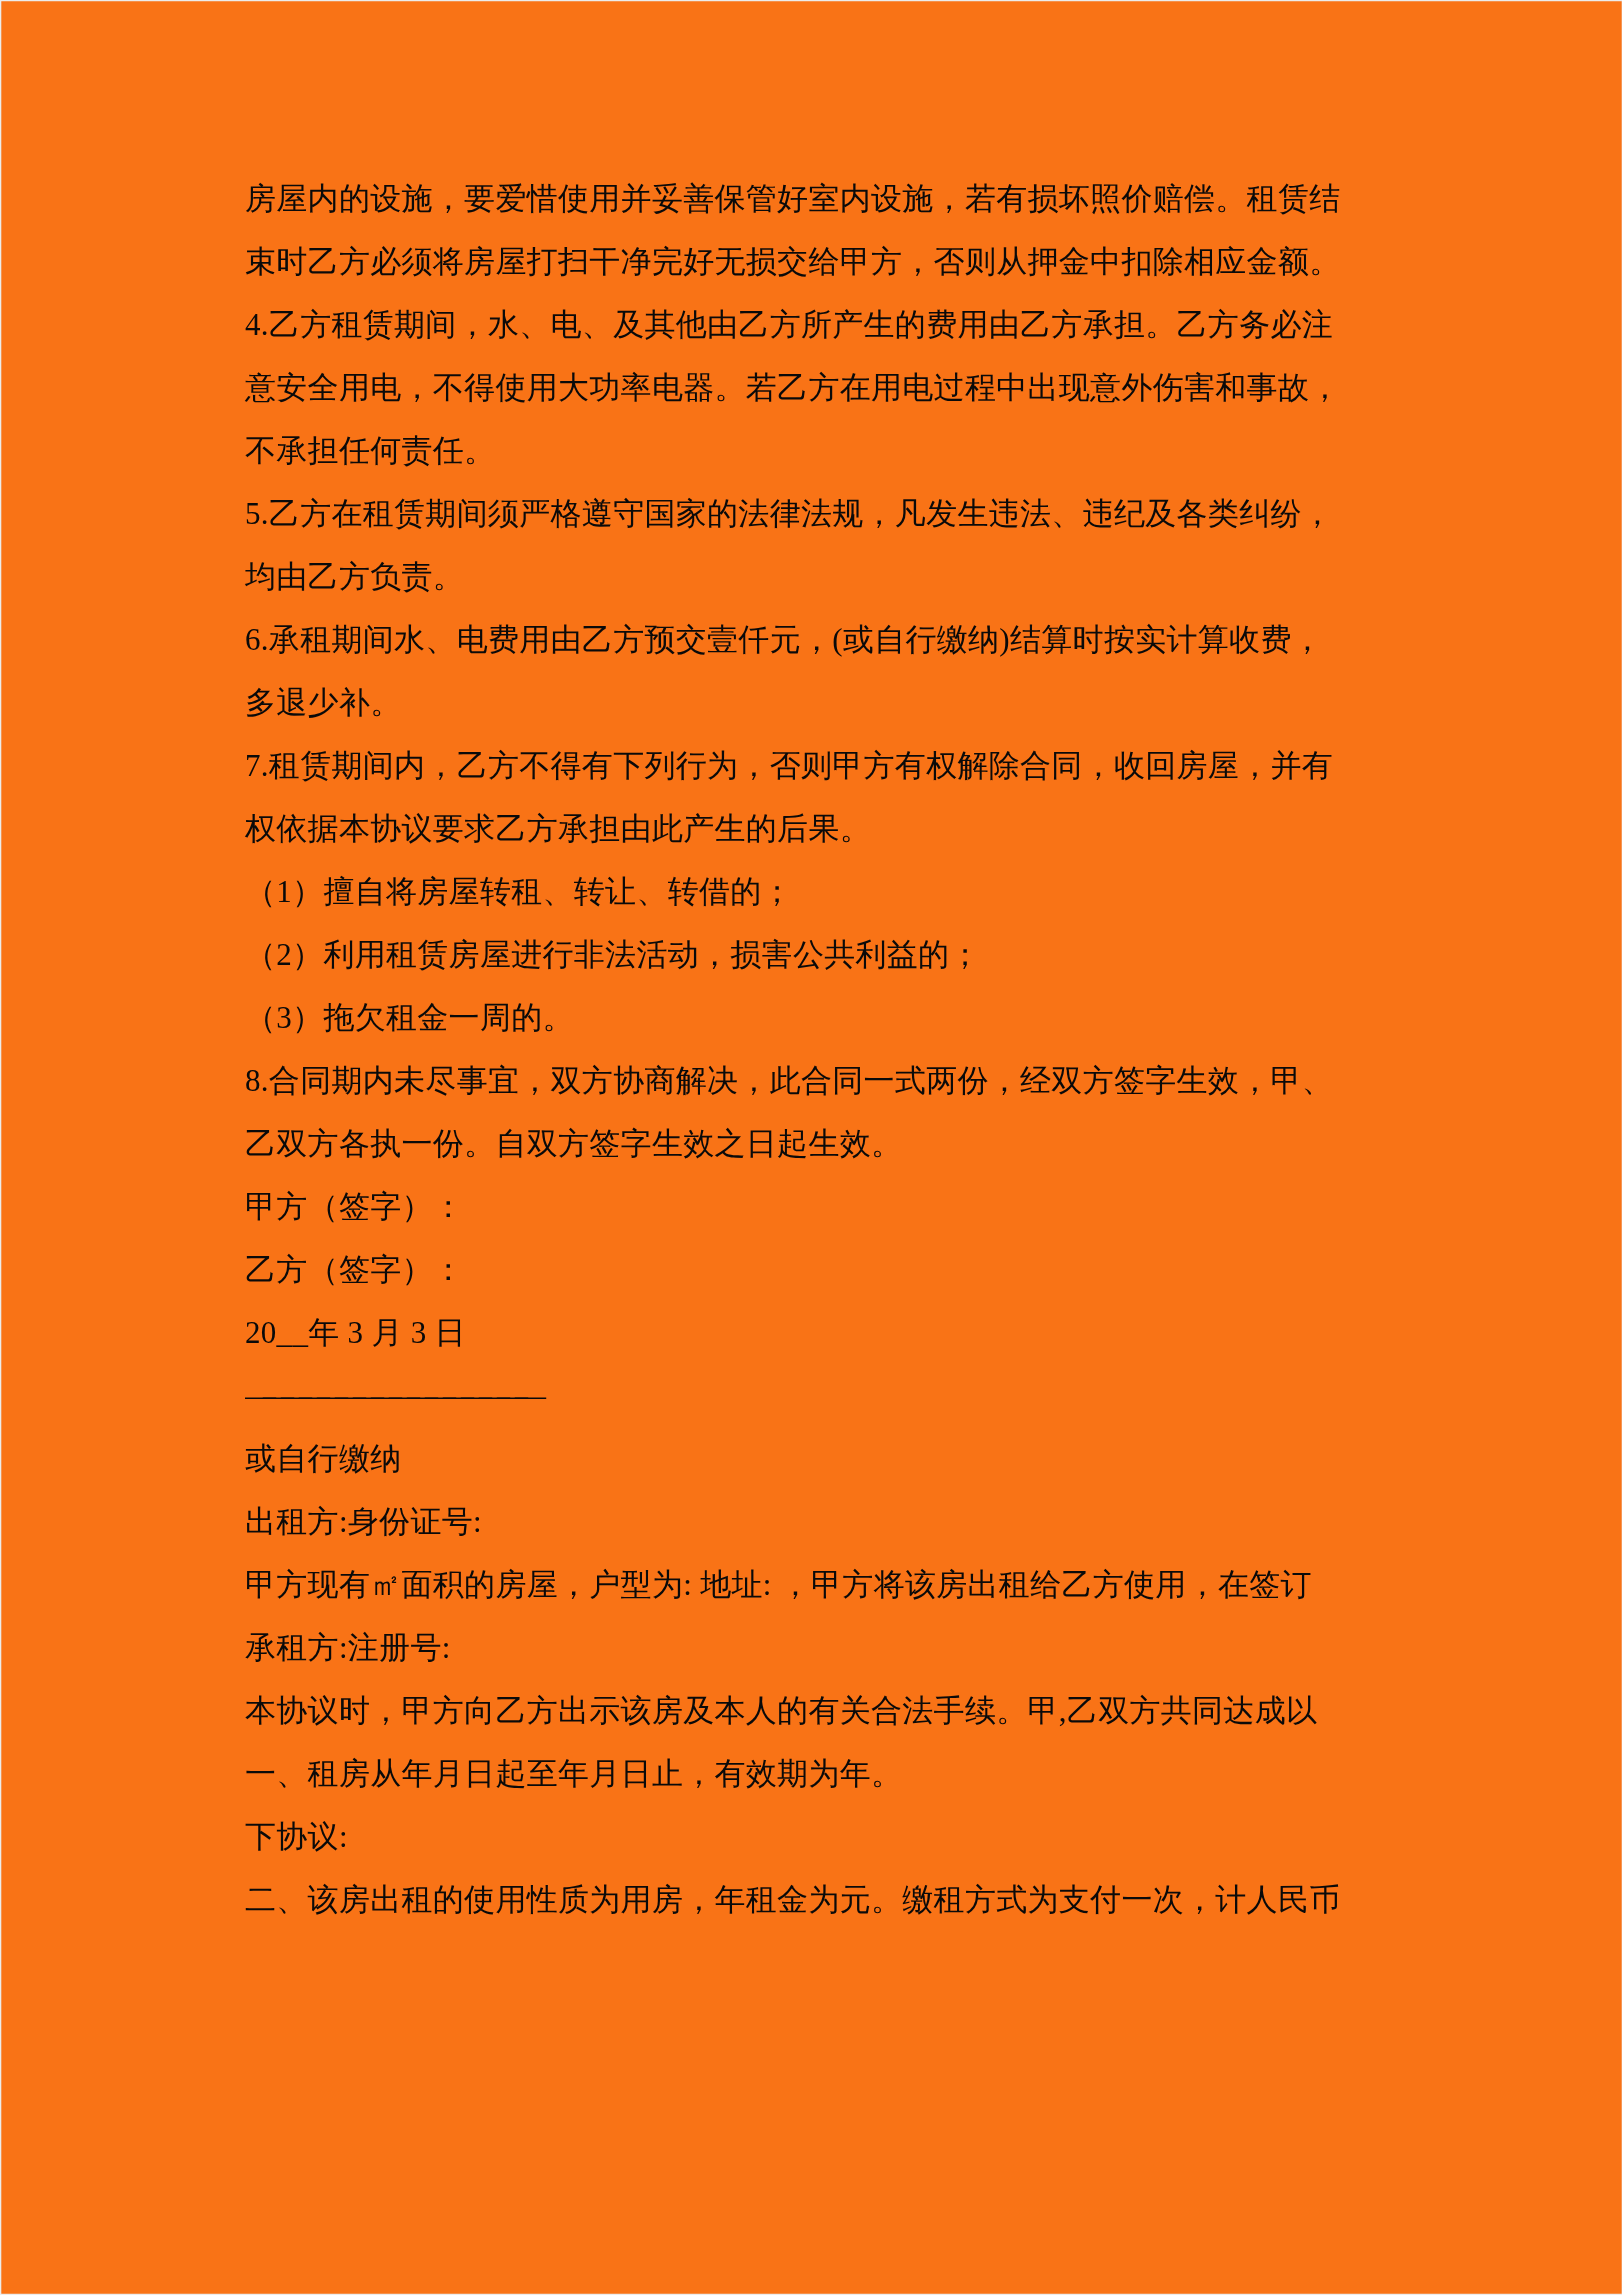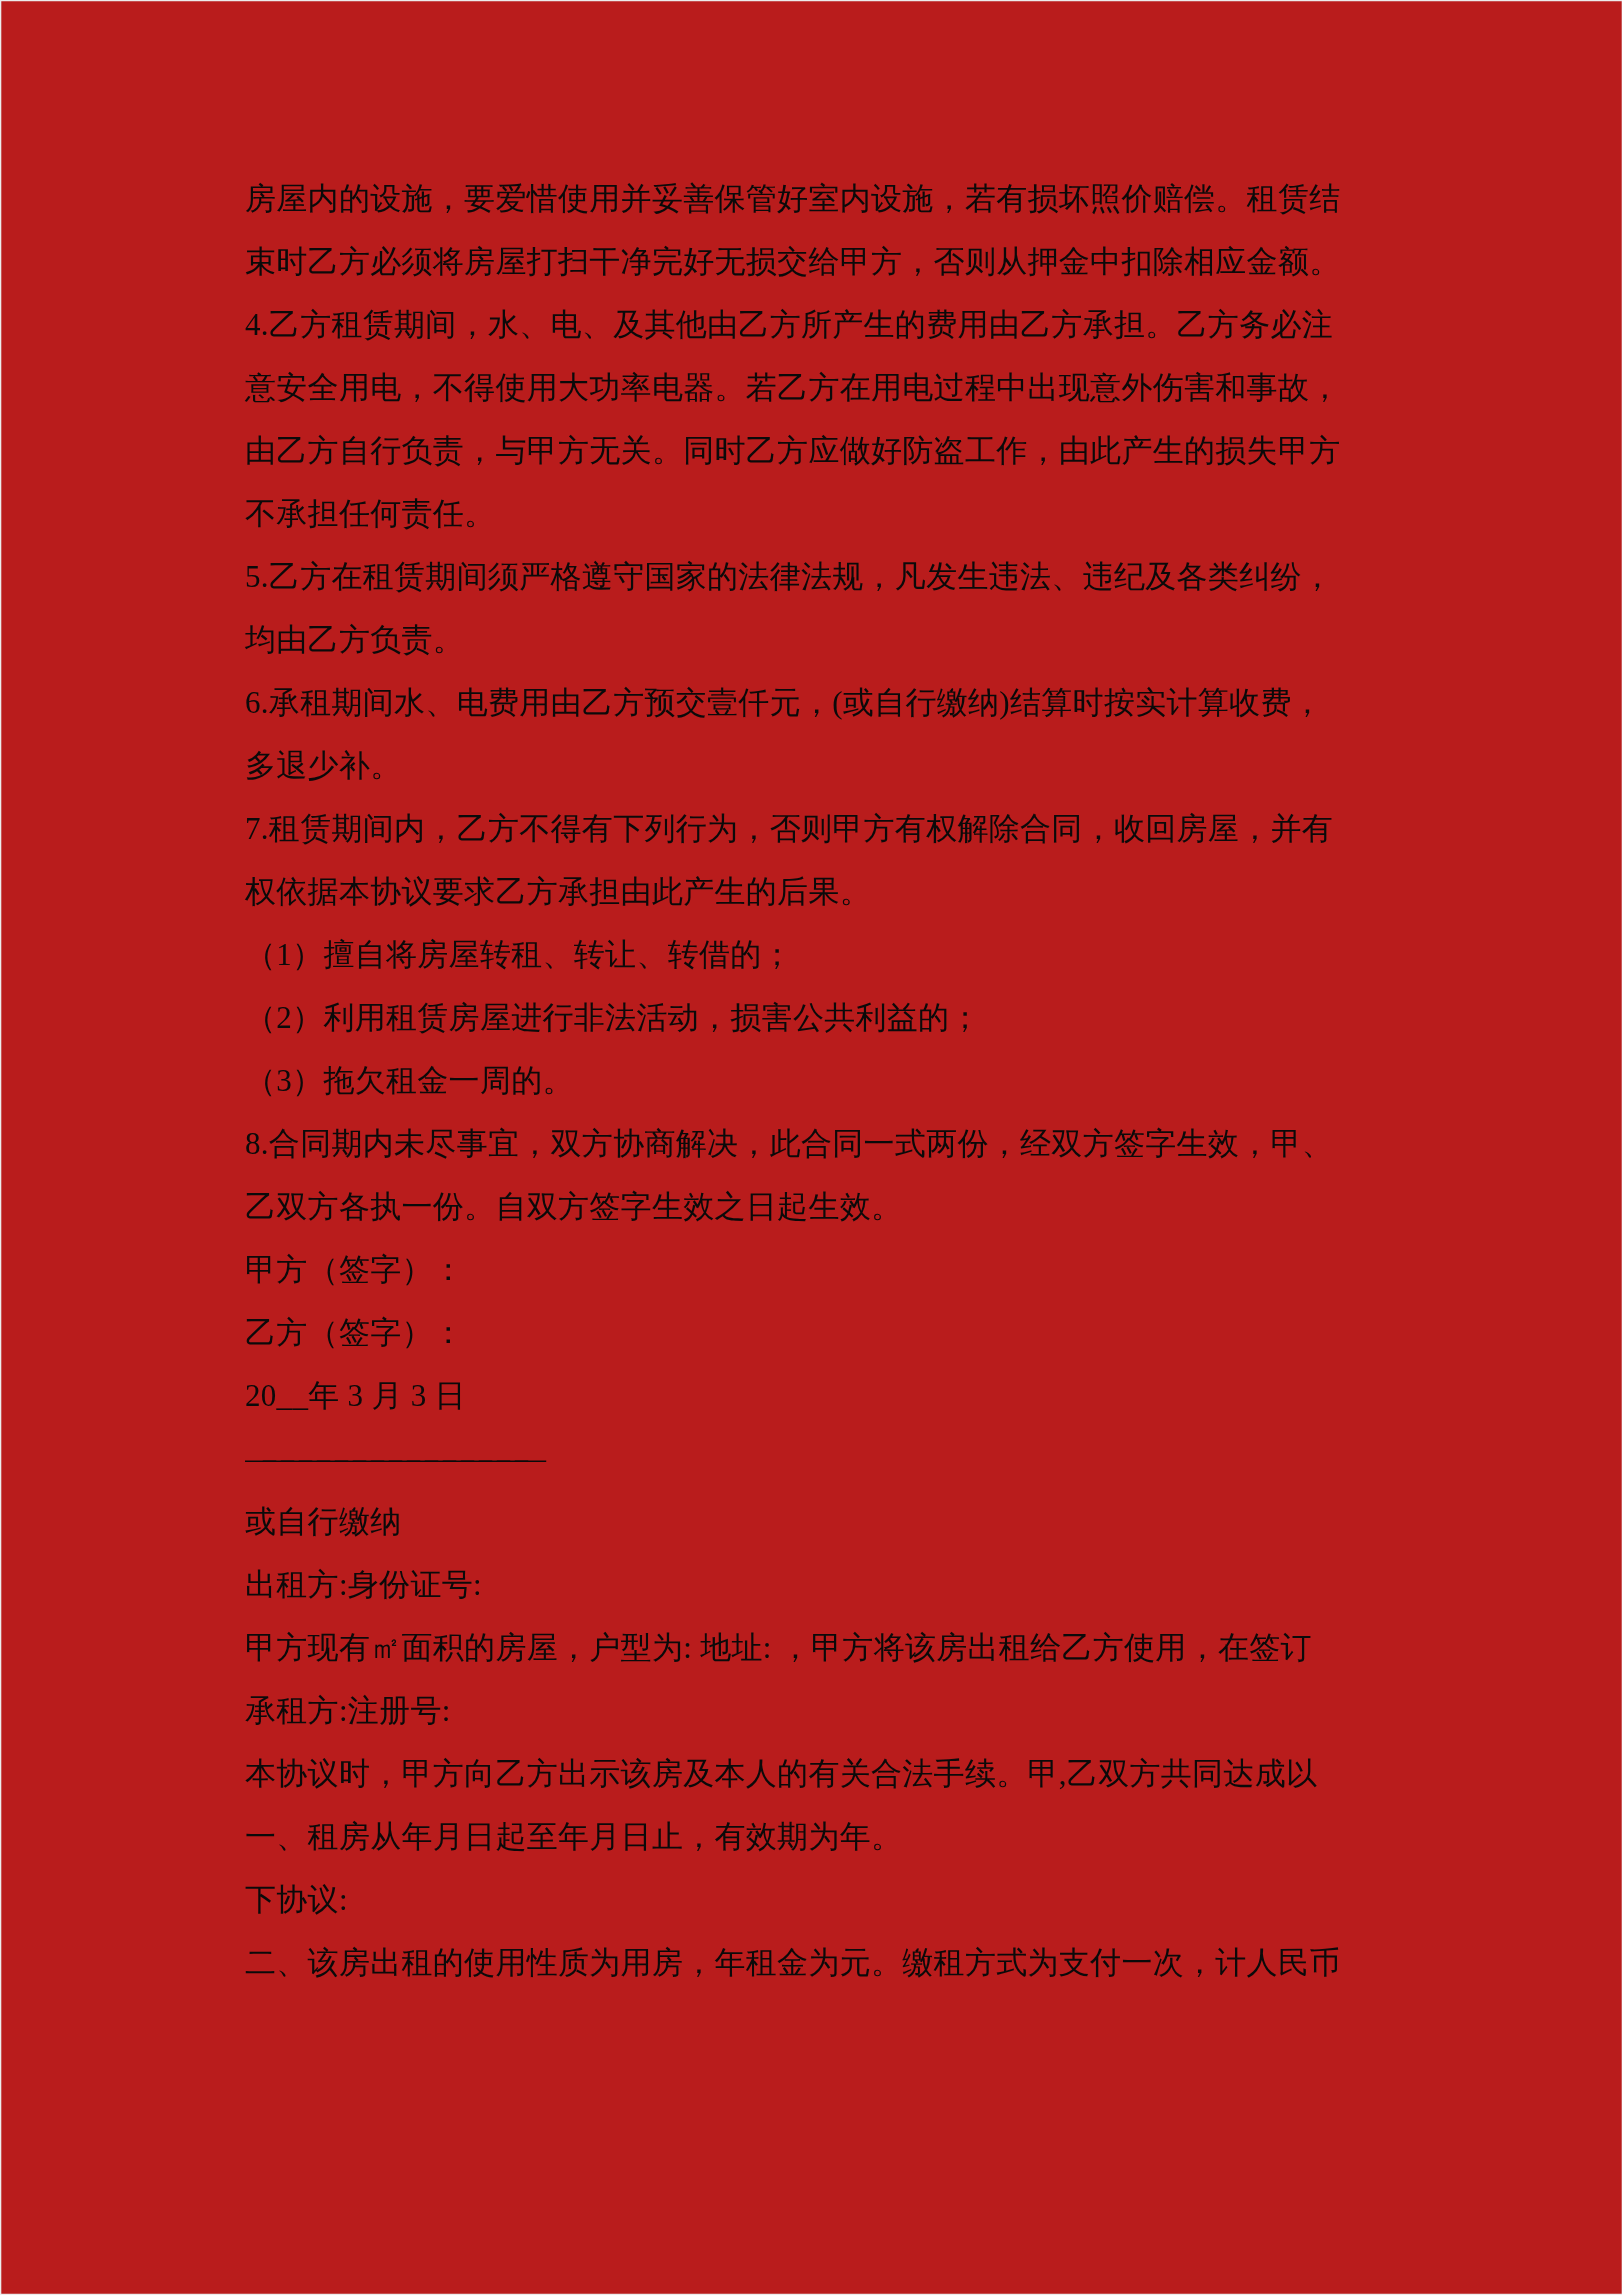--- a/index.html
+++ b/index.html
@@ -3,21 +3,21 @@
 <meta charset="utf-8">
 <style>
   html, body {
     margin: 0;
     padding: 0;
   }
   .page {
     position: relative;
     width: 1623px;
     height: 2295px;
-    background: #b91c1c;
+    background: #f97316;
     box-shadow: inset 0 0 0 1.3px #ececec;
     overflow: hidden;
   }
   .doc {
     position: absolute;
     left: 245px;
     top: 167px;
     width: 1142px;
     font-family: "Liberation Serif", "DejaVu Serif", serif;
     font-size: 31px;
@@ -37,21 +37,20 @@
 </style>
 </head>
 <body style="background: rgb(248, 248, 248);">
 
 <div class="page">
   <div class="doc" id="doc" style="color: rgb(10, 10, 10);">
       <div class="line">房屋内的设施，要爱惜使用并妥善保管好室内设施，若有损坏照价赔偿。租赁结</div>
       <div class="line">束时乙方必须将房屋打扫干净完好无损交给甲方，否则从押金中扣除相应金额。</div>
       <div class="line">4.乙方租赁期间，水、电、及其他由乙方所产生的费用由乙方承担。乙方务必注</div>
       <div class="line">意安全用电，不得使用大功率电器。若乙方在用电过程中出现意外伤害和事故，</div>
-      <div class="line">由乙方自行负责，与甲方无关。同时乙方应做好防盗工作，由此产生的损失甲方</div>
       <div class="line">不承担任何责任。</div>
       <div class="line">5.乙方在租赁期间须严格遵守国家的法律法规，凡发生违法、违纪及各类纠纷，</div>
       <div class="line">均由乙方负责。</div>
       <div class="line">6.承租期间水、电费用由乙方预交壹仟元，(或自行缴纳)结算时按实计算收费，</div>
       <div class="line">多退少补。</div>
       <div class="line">7.租赁期间内，乙方不得有下列行为，否则甲方有权解除合同，收回房屋，并有</div>
       <div class="line">权依据本协议要求乙方承担由此产生的后果。</div>
       <div class="line">（1）擅自将房屋转租、转让、转借的；</div>
       <div class="line">（2）利用租赁房屋进行非法活动，损害公共利益的；</div>
       <div class="line">（3）拖欠租金一周的。</div>

